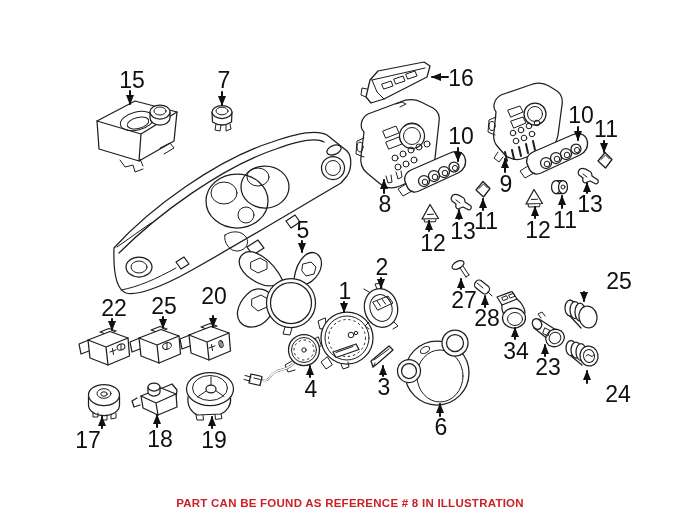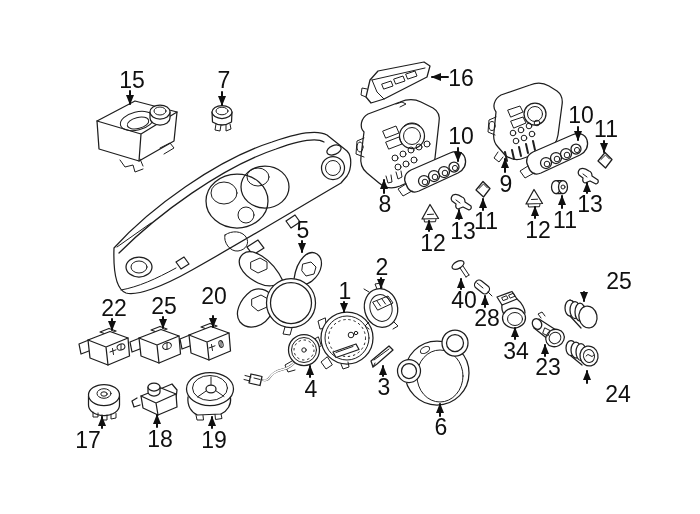--- a/index.html
+++ b/index.html
@@ -360,27 +360,28 @@
       <div class="callout" style="left: 538px; top: 230px;">12</div>
       <div class="callout" style="left: 486px; top: 221px;">11</div>
       <div class="callout" style="left: 463px; top: 231px;">13</div>
       <div class="callout" style="left: 433px; top: 243px;">12</div>
       <div class="callout" style="left: 303px; top: 230px;">5</div>
       <div class="callout" style="left: 345px; top: 291px;">1</div>
       <div class="callout" style="left: 382px; top: 267px;">2</div>
       <div class="callout" style="left: 384px; top: 387px;">3</div>
       <div class="callout" style="left: 311px; top: 389px;">4</div>
       <div class="callout" style="left: 441px; top: 427px;">6</div>
-      <div class="callout" style="left: 464px; top: 300px;">40</div>
+      <div class="callout" style="left: 464px; top: 300px;">27</div>
       <div class="callout" style="left: 487px; top: 318px;">28</div>
       <div class="callout" style="left: 516px; top: 351px;">34</div>
       <div class="callout" style="left: 548px; top: 367px;">23</div>
       <div class="callout" style="left: 587px; top: 281px; margin-left: 32px;">25</div>
       <div class="callout" style="left: 590px; top: 394px; margin-left: 28px;">24</div>
       <div class="callout" style="left: 114px; top: 308px;">22</div>
       <div class="callout" style="left: 164px; top: 306px;">25</div>
       <div class="callout" style="left: 214px; top: 296px;">20</div>
       <div class="callout" style="left: 88px; top: 440px;">17</div>
       <div class="callout" style="left: 160px; top: 439px;">18</div>
       <div class="callout" style="left: 214px; top: 440px;">19</div>
     </div>
 
+  <div class="caption">PART CAN BE FOUND AS REFERENCE # 8 IN ILLUSTRATION</div>
 </div>
 
 </body></html>

